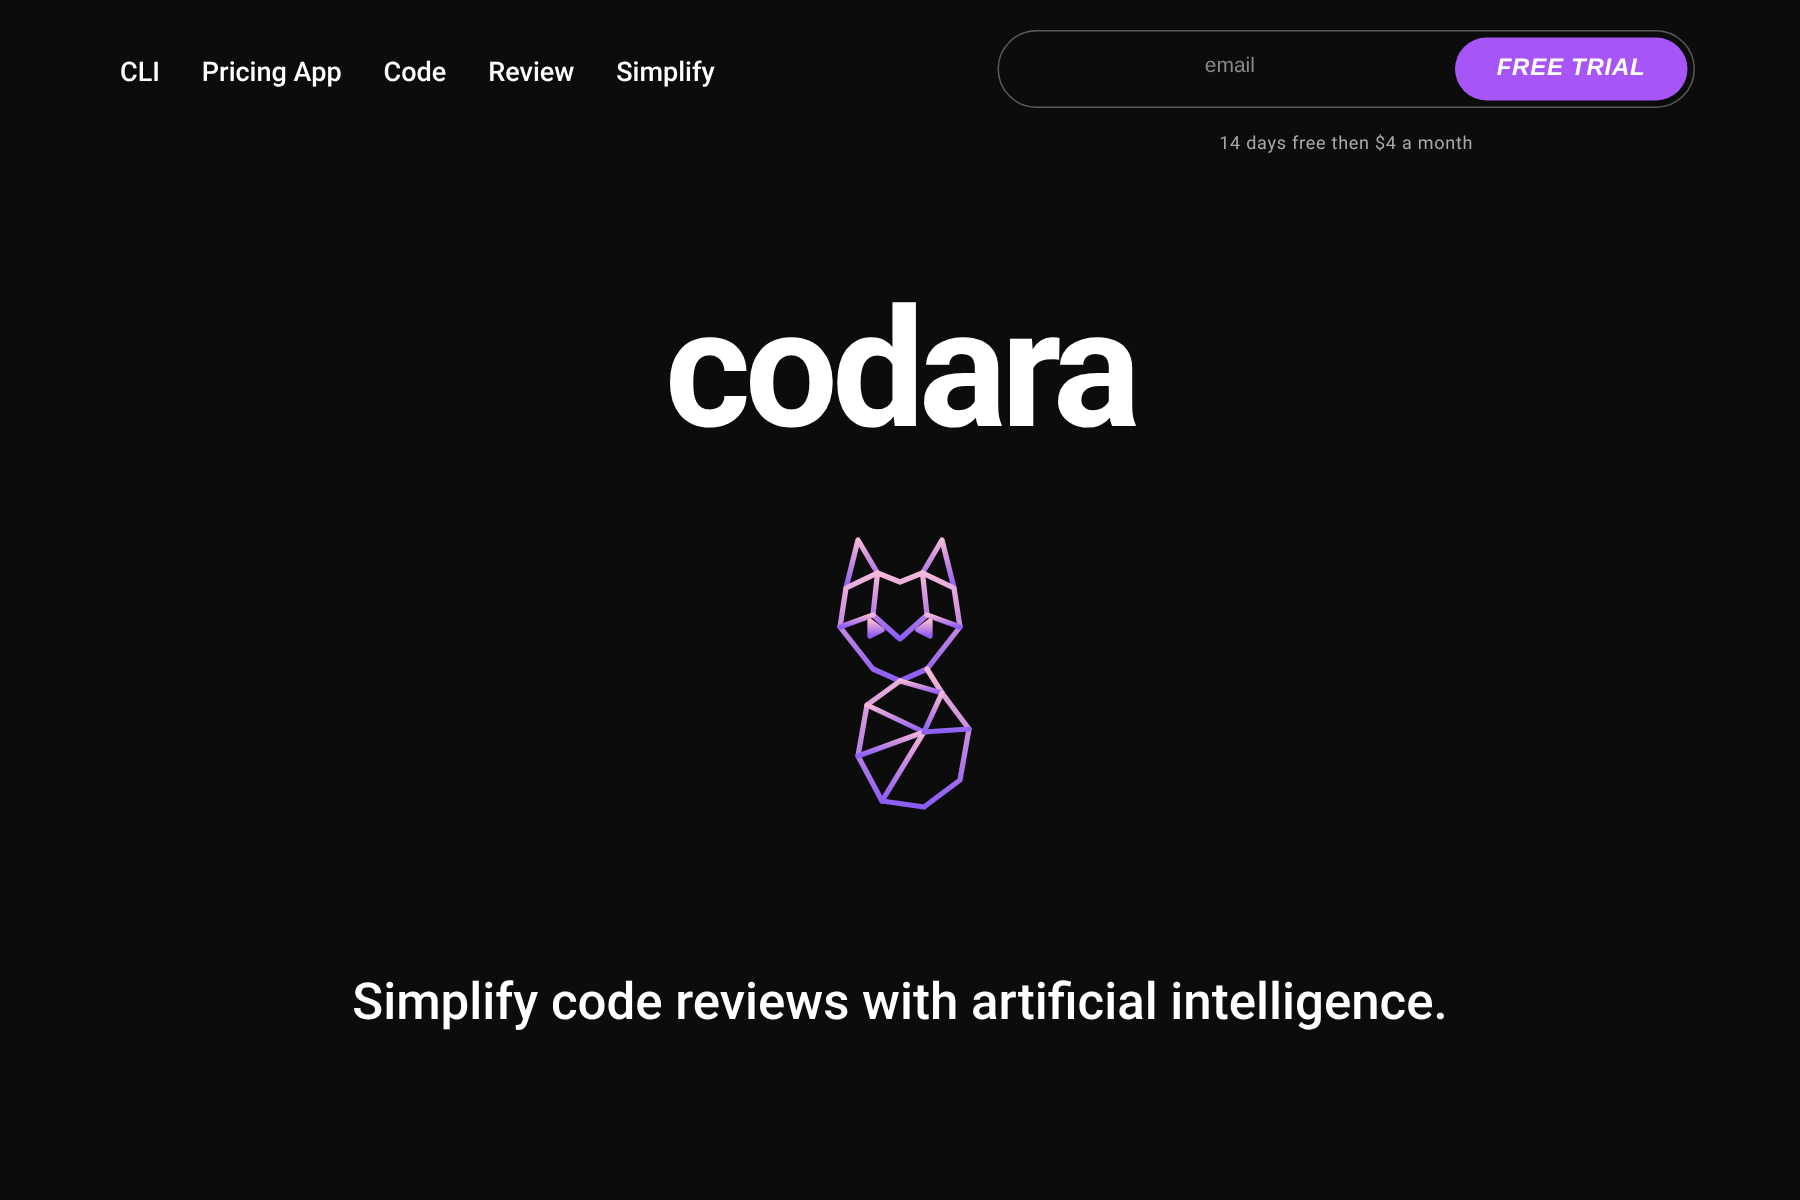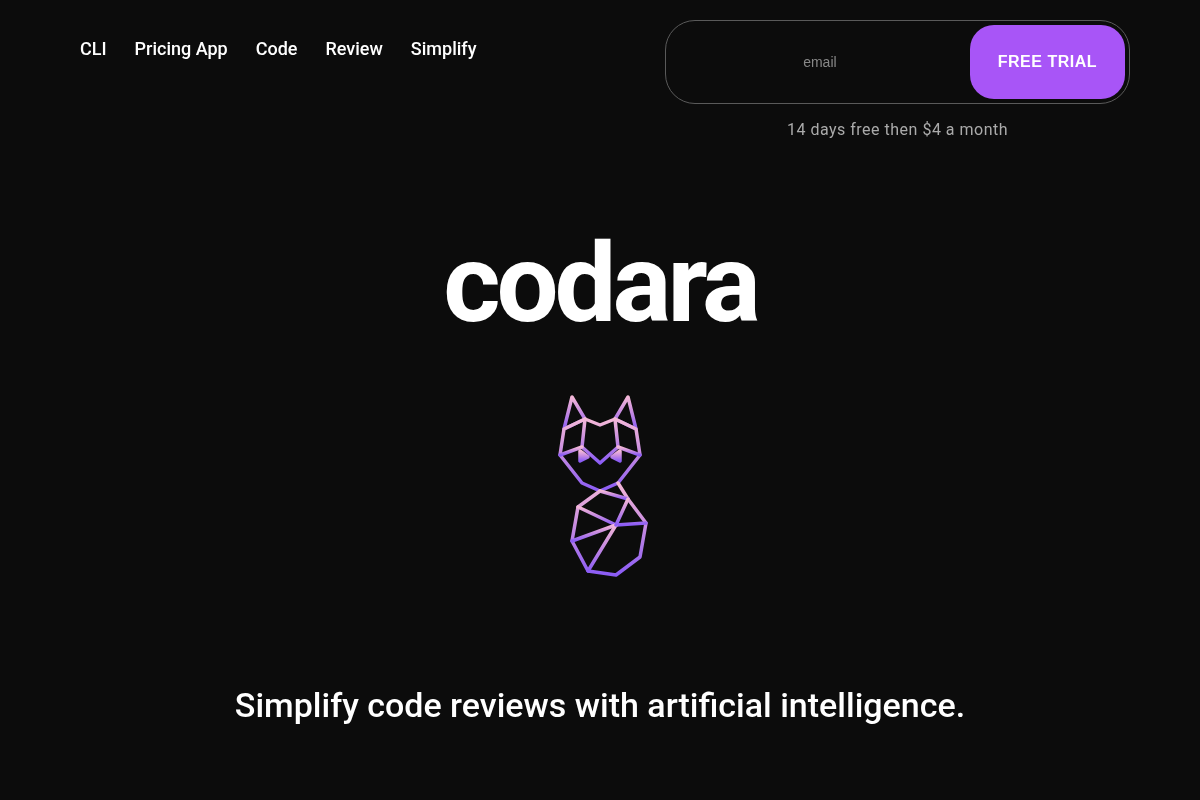--- a/index.html
+++ b/index.html
@@ -29,21 +29,21 @@
     font-weight: 500;
     cursor: pointer;
   }
   .signup-wrap {
     display: flex;
     flex-direction: column;
     align-items: center;
   }
   .signup {
     display: flex;
-    align-items: center;
+    align-items: flex-start;
     border: 1px solid #5a5a5a;
     border-radius: 30px;
     padding: 4px;
     width: 465px;
   }
   .signup input {
     flex: 1;
     background: transparent;
     border: none;
     outline: none;
@@ -53,29 +53,30 @@
     padding: 10px;
   }
   .signup input::placeholder {
     color: #888;
   }
   .signup button {
     background: #a855f7;
     color: #fff;
     border: none;
     border-radius: 24px;
-    padding: 28px 28px;
+    padding: 12px 28px;
     font-size: 16px;
     font-weight: 700;
     letter-spacing: 0.5px;
     cursor: pointer;
+    font-style: italic;
   }
   .fineprint {
     color: #aaa;
-    font-size: 16px;
+    font-size: 12px;
     margin-top: 16px;
     letter-spacing: 0.5px;
   }
   .hero {
     display: flex;
     flex-direction: column;
     align-items: center;
     margin-top: 90px;
   }
   .logo-text {

